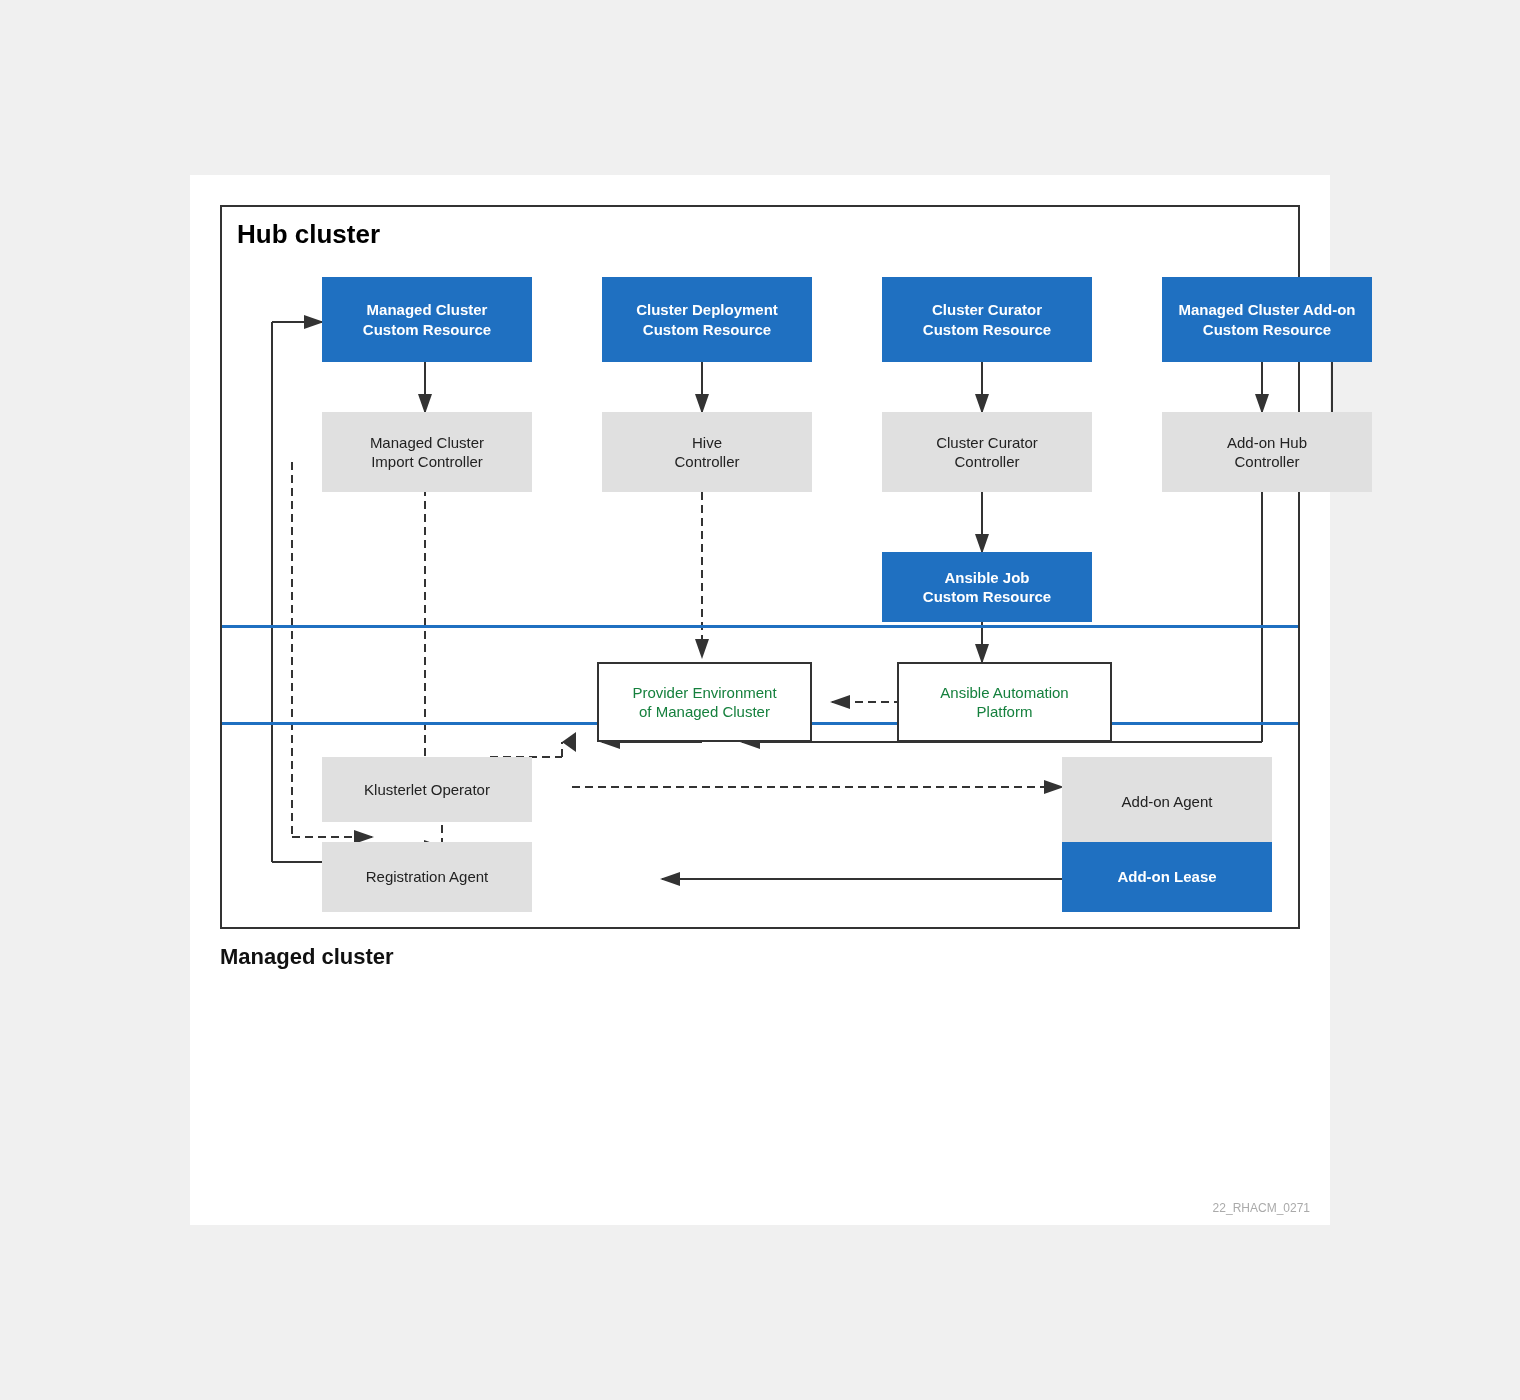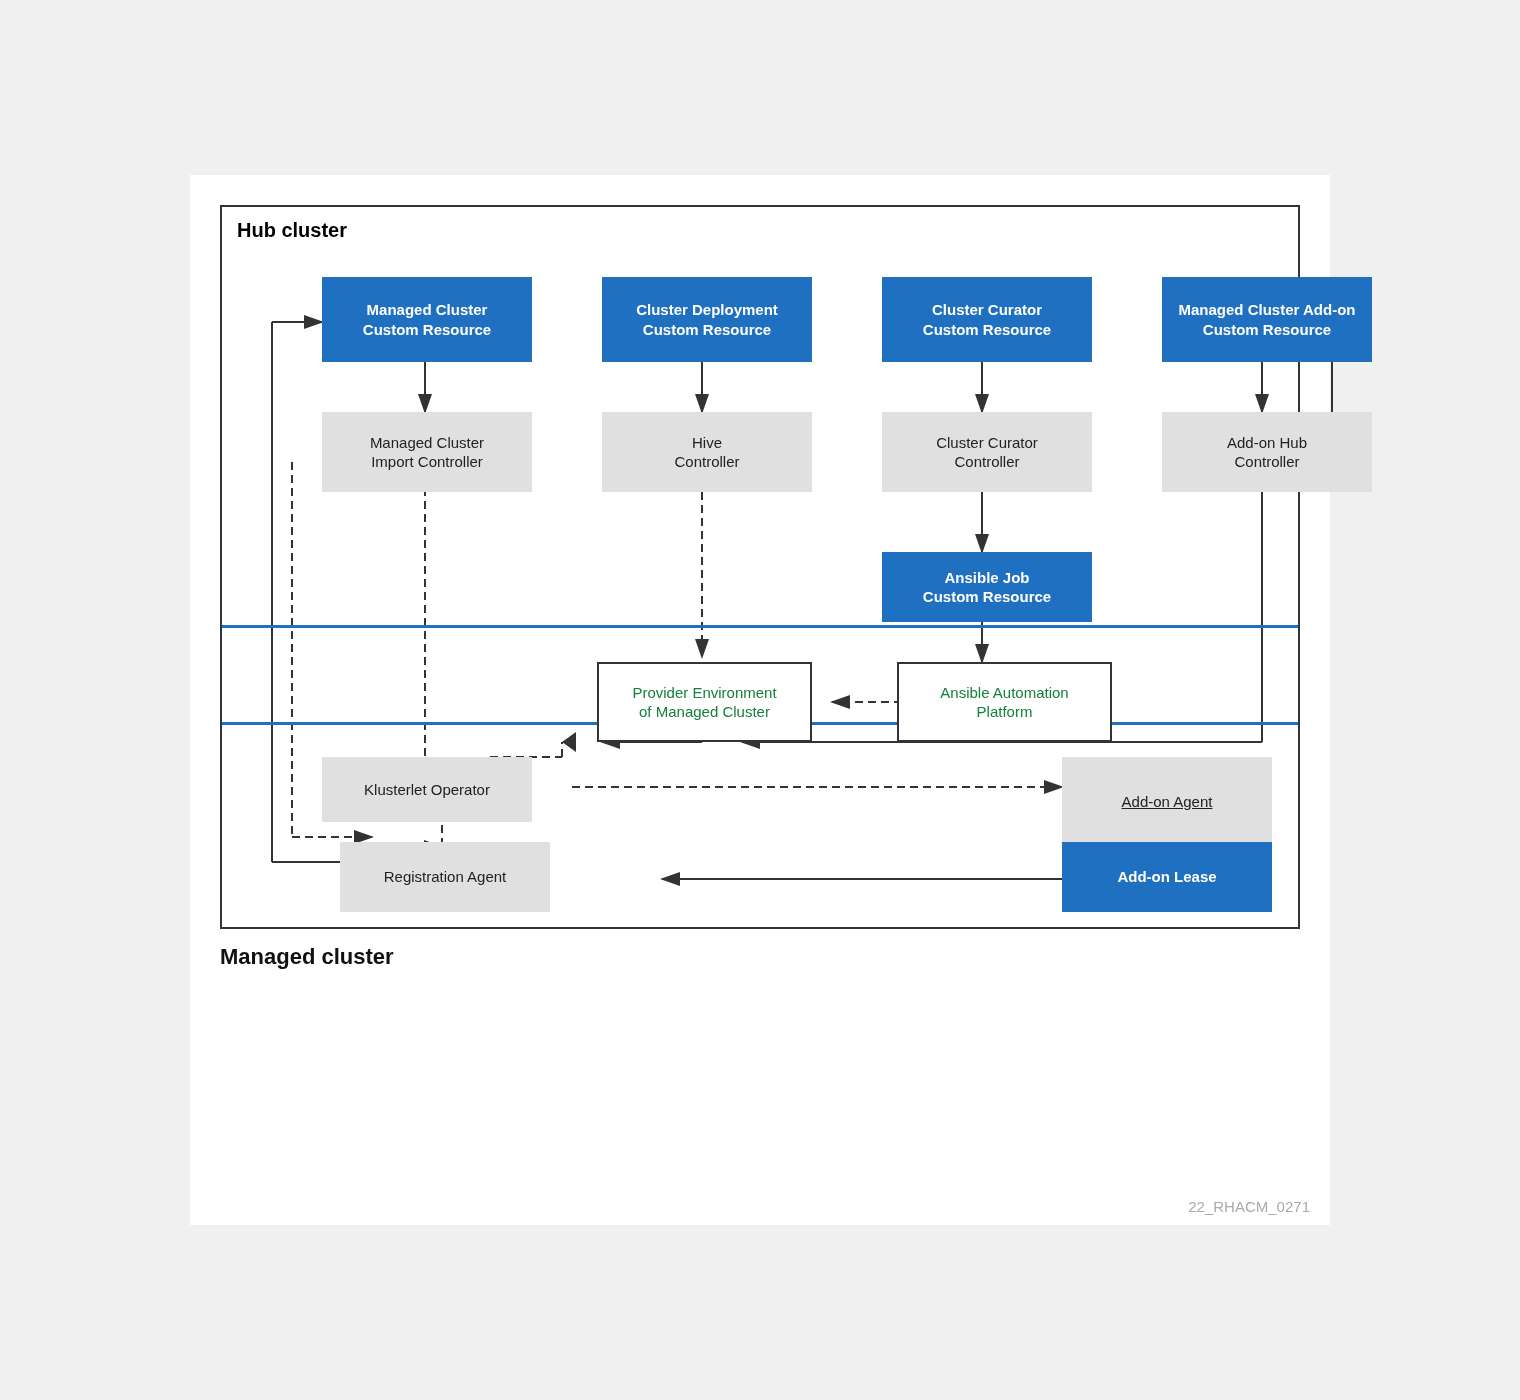--- a/index.html
+++ b/index.html
@@ -55,21 +55,21 @@
       pointer-events: none;
       overflow: visible;
     }
   </style>
 </head>
 <body>
 
 <div class="page-wrapper">
 
   <div style="position:relative; border:2px solid #333; padding: 60px 20px 20px 20px; margin-bottom:0;">
-    <span style="position:absolute;top:12px;left:15px;font-size:20px;font-weight:bold;">Hub cluster</span>
+    <span style="position:absolute;top:12px;left:15px;font-size:26px;font-weight:bold;">Hub cluster</span>
 
     <div style="position:relative; height: 640px;">
 
       <svg class="arrows">
         <defs>
           <marker id="arrowhead" markerWidth="10" markerHeight="7" refX="9" refY="3.5" orient="auto">
             <polygon points="0 0, 10 3.5, 0 7" fill="#333"></polygon>
           </marker>
           <marker id="arrowhead-white" markerWidth="10" markerHeight="7" refX="9" refY="3.5" orient="auto">
             <polygon points="0 0, 10 3.5, 0 7" fill="#333"></polygon>
@@ -184,33 +184,33 @@
       <div class="node node-white-border" style="left:655px;top:395px;width:215px;height:80px;padding:8px;">
         <span style="white-space:pre-line;">Ansible Automation
 Platform</span>
       </div>
 
 
       <div class="node node-gray" style="left:80px;top:490px;width:210px;height:65px;">
         <span style="white-space:pre-line;">Klusterlet Operator</span>
       </div>
 
-      <div class="node node-gray" style="left:820px;top:490px;width:210px;height:90px;padding:8px;text-decoration:underline;">
+      <div class="node node-gray" style="left:820px;top:490px;width:210px;height:90px;padding:8px;">
         <span style="white-space:pre-line;">Add-on Agent</span>
       </div>
 
-      <div class="node node-gray" style="left:98px;top:575px;width:210px;height:70px;padding:20px;">
+      <div class="node node-gray" style="left:80px;top:575px;width:210px;height:70px;padding:20px;">
         <span style="white-space:pre-line;">Registration Agent</span>
       </div>
 
       <div class="node node-blue" style="left:820px;top:575px;width:210px;height:70px;padding:8px;">
         <span style="white-space:pre-line;">Add-on Lease</span>
       </div>
 
     </div>
 
   </div>
 
   <div style="font-size:22px;font-weight:bold;margin-top:15px;color:#111;">Managed cluster</div>
 
-  <div style="position:absolute;bottom:10px;right:20px;font-size:15px;color:#aaa;">22_RHACM_0271</div>
+  <div style="position:absolute;bottom:10px;right:20px;font-size:12px;color:#aaa;">22_RHACM_0271</div>
 
 </div>
 
 </body></html>

